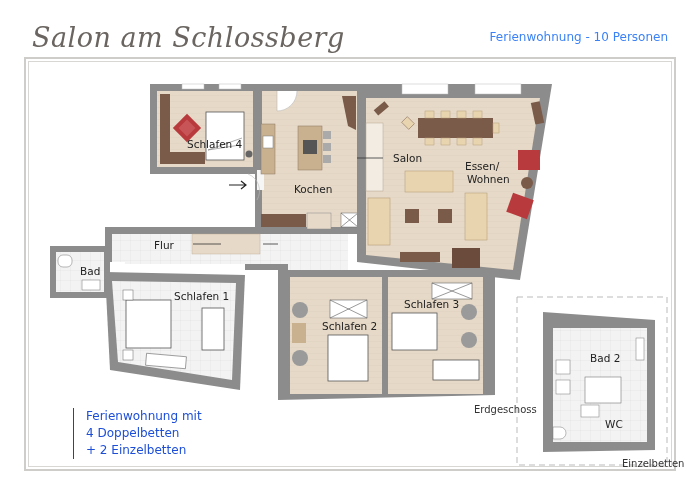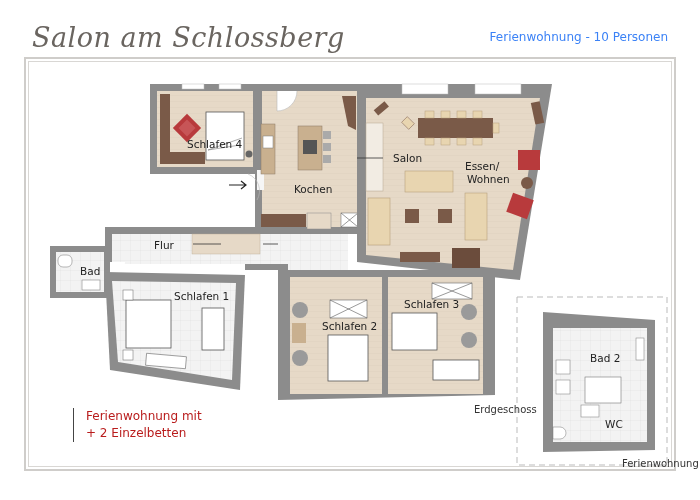--- a/index.html
+++ b/index.html
@@ -2,21 +2,21 @@
 <html><head>
 <meta charset="utf-8">
 <style>
   html, body { margin:0; padding:0; background:#ffffff; }
   body { width:700px; height:500px; position:relative; overflow:hidden; font-family:"DejaVu Sans", sans-serif; }
   .title-script { position:absolute; left:32px; top:22px; font-family:"DejaVu Serif", serif; font-style:italic; font-size:27px; color:#6a6560; letter-spacing:0.5px; }
   .title-right { position:absolute; right:32px; top:30px; font-size:12px; color:#3b82f6; }
   .frame { position:absolute; left:24px; top:57px; width:648px; height:410px; border:2px solid #cfcdca; box-shadow: inset 0 0 0 2px #fff, inset 0 0 0 3px #d9d7d4; }
   svg.plan { position:absolute; left:0; top:0; }
   .label { position:absolute; font-size:10.5px; color:#222; white-space:nowrap; }
-  .info { position:absolute; left:73px; top:408px; border-left:1.5px solid #444; padding-left:12px; font-size:12px; color:#b91c1c; line-height:17px; }
+  .info { position:absolute; left:73px; top:408px; border-left:1.5px solid #444; padding-left:12px; font-size:12px; color:#1d4ed8; line-height:17px; }
   .small-label { position:absolute; font-size:10px; color:#333;margin-left:36px; }
 </style>
 </head>
 <body>
 
 <div class="title-script">Salon am Schlossberg</div>
 <div class="title-right">Ferienwohnung - 10 Personen</div>
 <div class="frame"></div>
 
 <svg class="plan" width="700" height="500">
@@ -184,18 +184,19 @@
 <span class="label" style="left:467px;top:173px;">Wohnen</span>
 <span class="label" style="left:154px;top:239px;">Flur</span>
 <span class="label" style="left:80px;top:265px;">Bad</span>
 <span class="label" style="left:174px;top:290px;text-align:right;">Schlafen 1</span>
 <span class="label" style="left:322px;top:320px;">Schlafen 2</span>
 <span class="label" style="left:404px;top:298px;">Schlafen 3</span>
 <span class="label" style="left:590px;top:352px;">Bad 2</span>
 <span class="label" style="left:605px;top:418px;">WC</span>
 
 <span class="small-label" style="left:438px;top:404px;">Erdgeschoss</span>
-<span class="small-label" style="left:586px;top:458px;">Ferienwohnung</span>
+<span class="small-label" style="left:586px;top:458px;">Einzelbetten</span>
 
 <div class="info">
   <div>Ferienwohnung mit</div>
+  <div>4 Doppelbetten</div>
   <div>+ 2 Einzelbetten</div>
 </div>
 
 </body></html>

